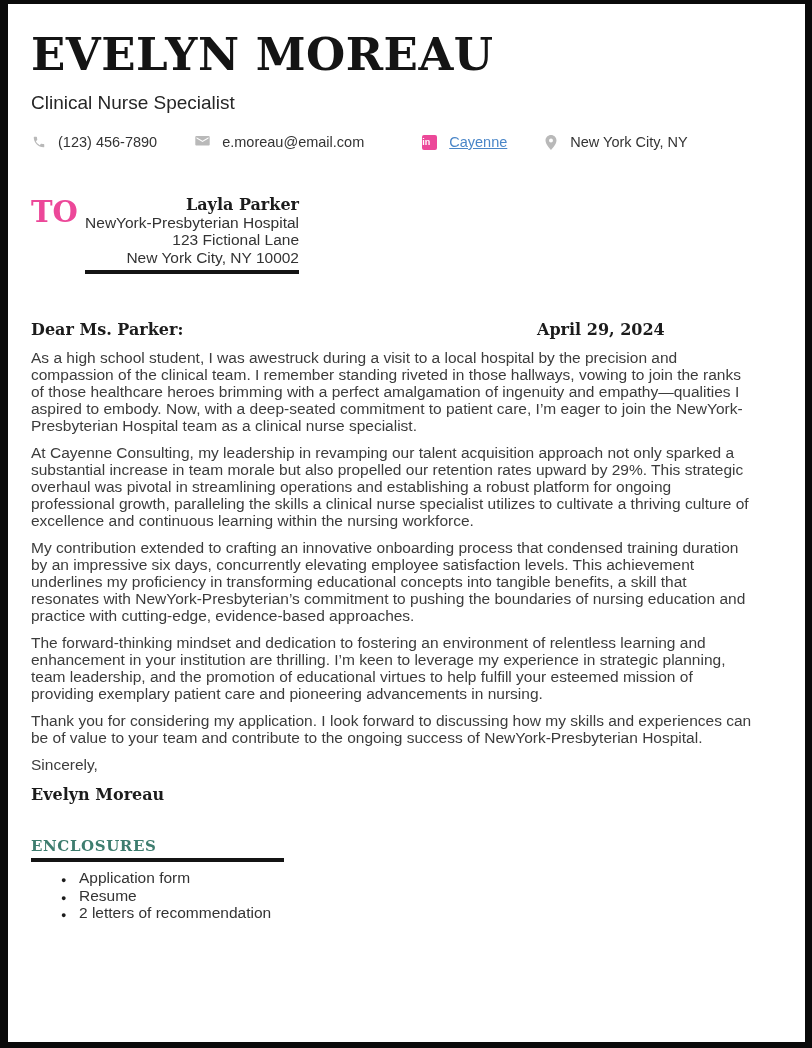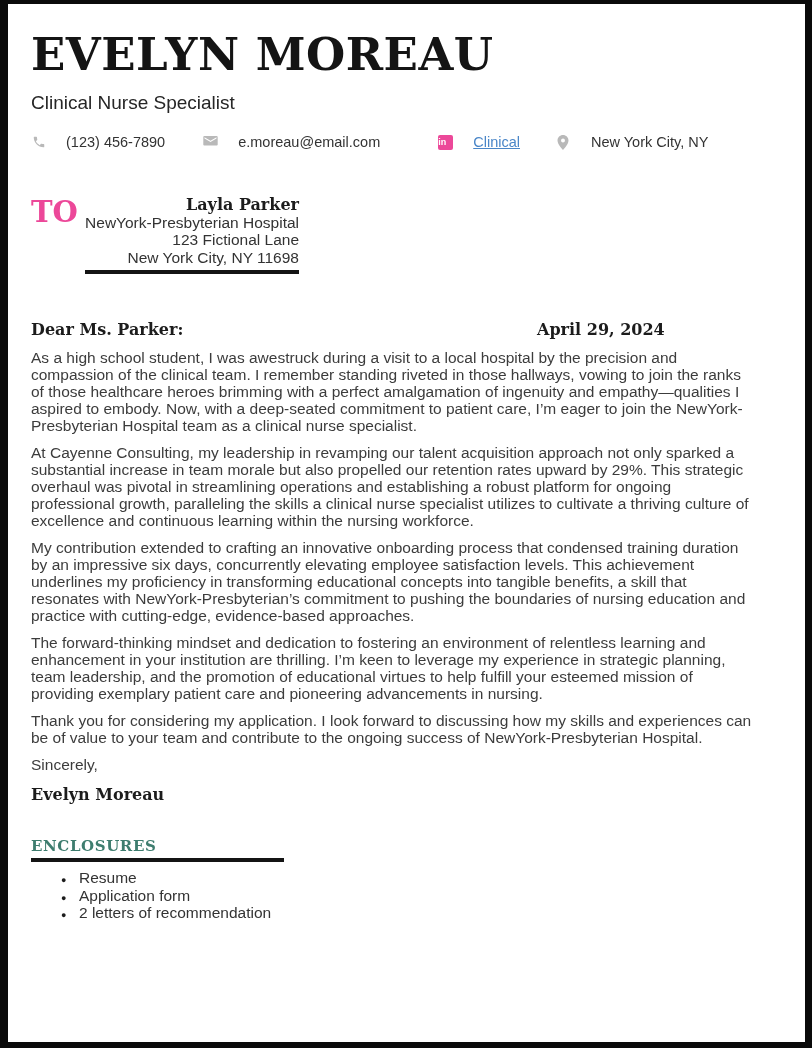--- a/index.html
+++ b/index.html
@@ -37,21 +37,21 @@
     color: #262626;
   }
   .contact-row {
     display: flex;
     align-items: center;
     margin-top: 18px;
     font-size: 14.5px;
     color: #333333;
     height: 20px;
   }
-  .contact-item { display: flex; align-items: center; gap: 20px; white-space: nowrap; }
+  .contact-item { display: flex; align-items: center; gap: 12px; white-space: nowrap; }
   .contact-item.phone    { margin-right: 38px; }
   .contact-item.email    { margin-right: 58px; }
   .contact-item.linkedin { margin-right: 36px; }
   .cicon { width: 15px; height: 15px; display: inline-flex; align-items: center; justify-content: center; flex: 0 0 auto; }
   .cicon svg { display: block; }
   .li-badge {
     width: 15px; height: 15px; border-radius: 2px;
     background: #ec4899; color: #ffffff;
     font-size: 9px; font-weight: bold; line-height: 15px;
     display: inline-block;
@@ -141,39 +141,39 @@
     <div class="contact-item email">
       <span class="cicon">
         <svg width="15" height="12" viewBox="0 0 24 20" fill="#b9b9b9">
             <path d="M22 0H2C.9 0 .01.9.01 2L0 14c0 1.1.9 2 2 2h20c1.1 0 2-.9 2-2V2c0-1.1-.9-2-2-2zm0 4l-10 6L2 4V2l10 6 10-6v2z"></path>
           </svg>
       </span>
       <span>e.moreau@email.com</span>
     </div>
     <div class="contact-item linkedin">
       <span class="li-badge">in</span>
-      <a href="#" class="link">Clinical</a>
+      <a href="#" class="link">Cayenne</a>
     </div>
     <div class="contact-item location">
       <span class="cicon">
         <svg width="12" height="15" viewBox="0 0 24 30" fill="#b9b9b9">
             <path d="M12 0C5.9 0 1 4.9 1 11c0 8.25 11 19 11 19s11-10.75 11-19c0-6.1-4.9-11-11-11zm0 14.9c-2.15 0-3.9-1.75-3.9-3.9S9.85 7.1 12 7.1s3.9 1.75 3.9 3.9-1.75 3.9-3.9 3.9z"></path>
           </svg>
       </span>
       <span>New York City, NY</span>
     </div>
   </div>
 
   <div class="to-section">
     <div class="to-label">TO</div>
     <div class="address">
       <div class="addr-name">Layla Parker</div>
       <div>NewYork-Presbyterian Hospital</div>
       <div>123 Fictional Lane</div>
-      <div>New York City, NY 11698</div>
+      <div>New York City, NY 10002</div>
       <div class="addr-rule"></div>
     </div>
   </div>
 
   <div class="salutation-row">
     <span>Dear Ms. Parker:</span>
     <span class="date">April 29, 2024</span>
   </div>
 
   <div class="letter-body">
@@ -184,19 +184,19 @@
     <p>Thank you for considering my application. I look forward to discussing how my skills and experiences can be of value to your team and contribute to the ongoing success of NewYork-Presbyterian Hospital.</p>
   </div>
 
   <div class="closing">Sincerely,</div>
   <div class="signature">Evelyn Moreau</div>
 
   <div class="enclosures">
     <div class="enclosures-heading">ENCLOSURES</div>
     <div class="enclosures-rule"></div>
     <ul class="enclosure-list">
+      <li>Application form</li>
       <li>Resume</li>
-      <li>Application form</li>
       <li>2 letters of recommendation</li>
     </ul>
   </div>
 
 </div>
 
 </body></html>

